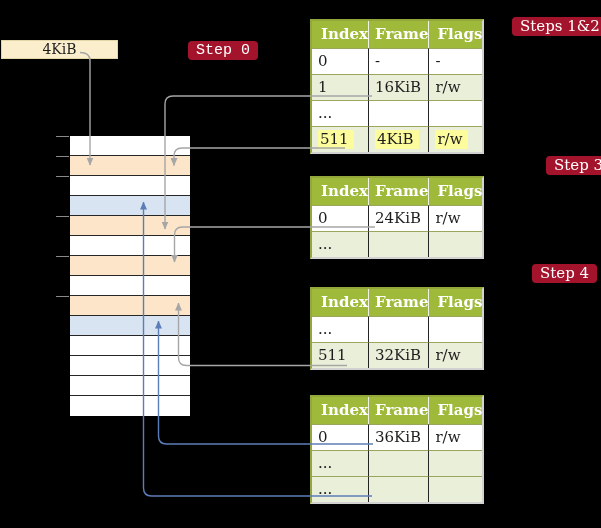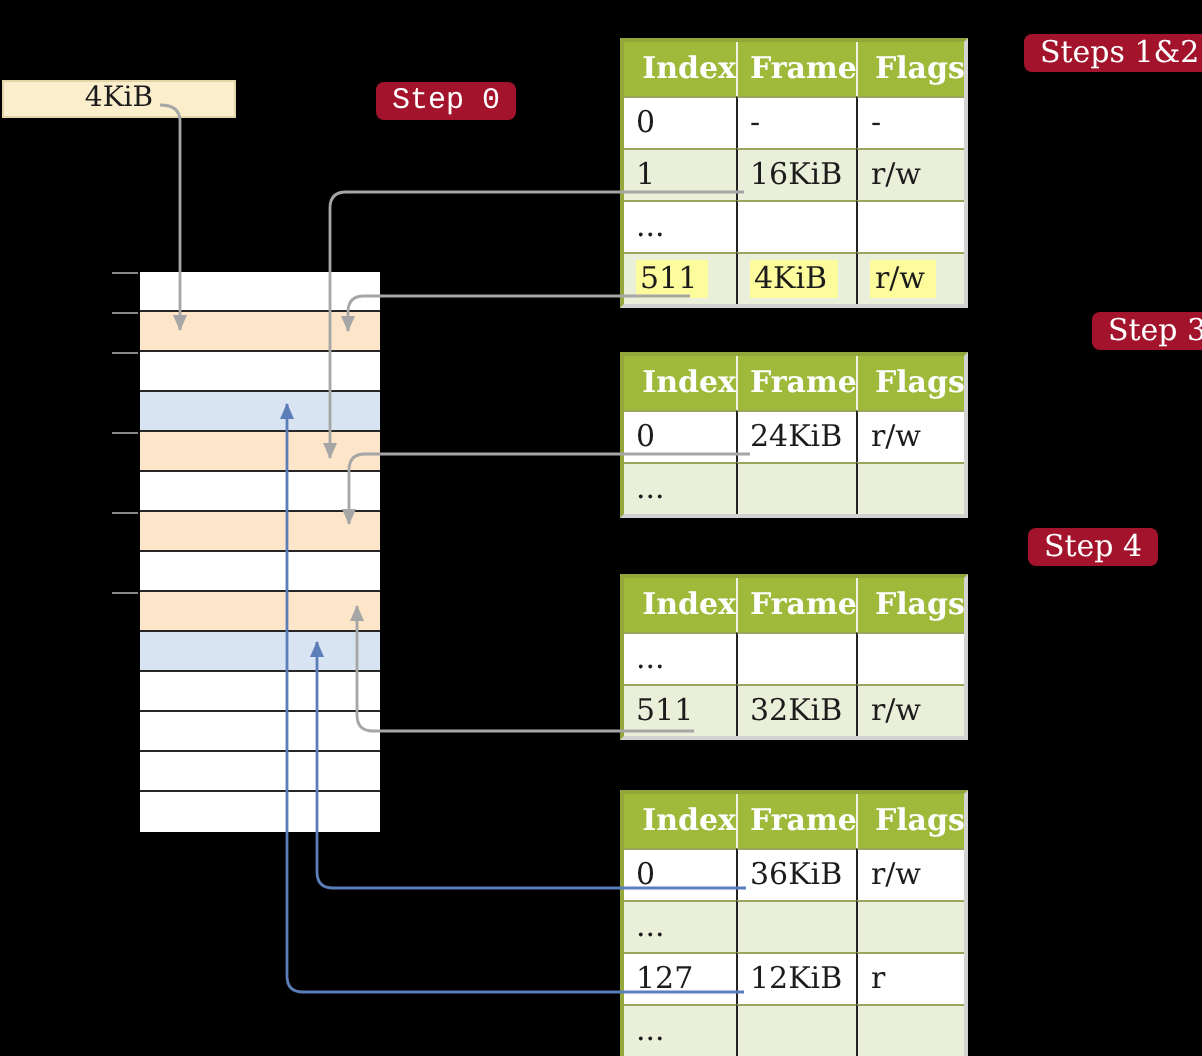--- a/index.html
+++ b/index.html
@@ -18,21 +18,21 @@
   }
 
   .badge{
     position:absolute;height:19px;line-height:19px;padding:0 8px;
     border-radius:4px;background:var(--badge,#a3142c);color:#fff;
     font-size:15px;white-space:nowrap;
   }
   #badge-step0 {left:188px;top:41px;font-family:Liberation Mono, monospace;}
   #badge-steps12{left:512px;top:17px;}
   #badge-step3 {left:546px;top:156px;}
-  #badge-step4 {left:514px;top:264px;}
+  #badge-step4 {left:532px;top:264px;}
 
   #memory-stack{position:absolute;left:70px;top:136px;width:120px;}
   .mrow{height:20px;border-bottom:1.5px solid #262626;}
   .mrow:last-child{border-bottom:none;}
   .tick{position:absolute;left:56px;width:13px;height:1px;background:#8a8a8a;}
 
   .ptable-wrap{
     position:absolute;left:310px;
     border:2px solid #93a73a;border-right-color:#d2d2d2;border-bottom-color:#d2d2d2;
     background:#fff;
@@ -201,25 +201,20 @@
         <tbody>
           <tr>
             <td>0</td>
             <td>36KiB</td>
             <td>r/w</td>
           </tr>
           <tr class="shade">
             <td>...</td>
             <td></td>
             <td></td>
-          </tr>
-          <tr>
-            <td>127</td>
-            <td>12KiB</td>
-            <td>r</td>
           </tr>
           <tr class="shade">
             <td>...</td>
             <td></td>
             <td></td>
           </tr>
         </tbody>
       </table>
     </div>
 

